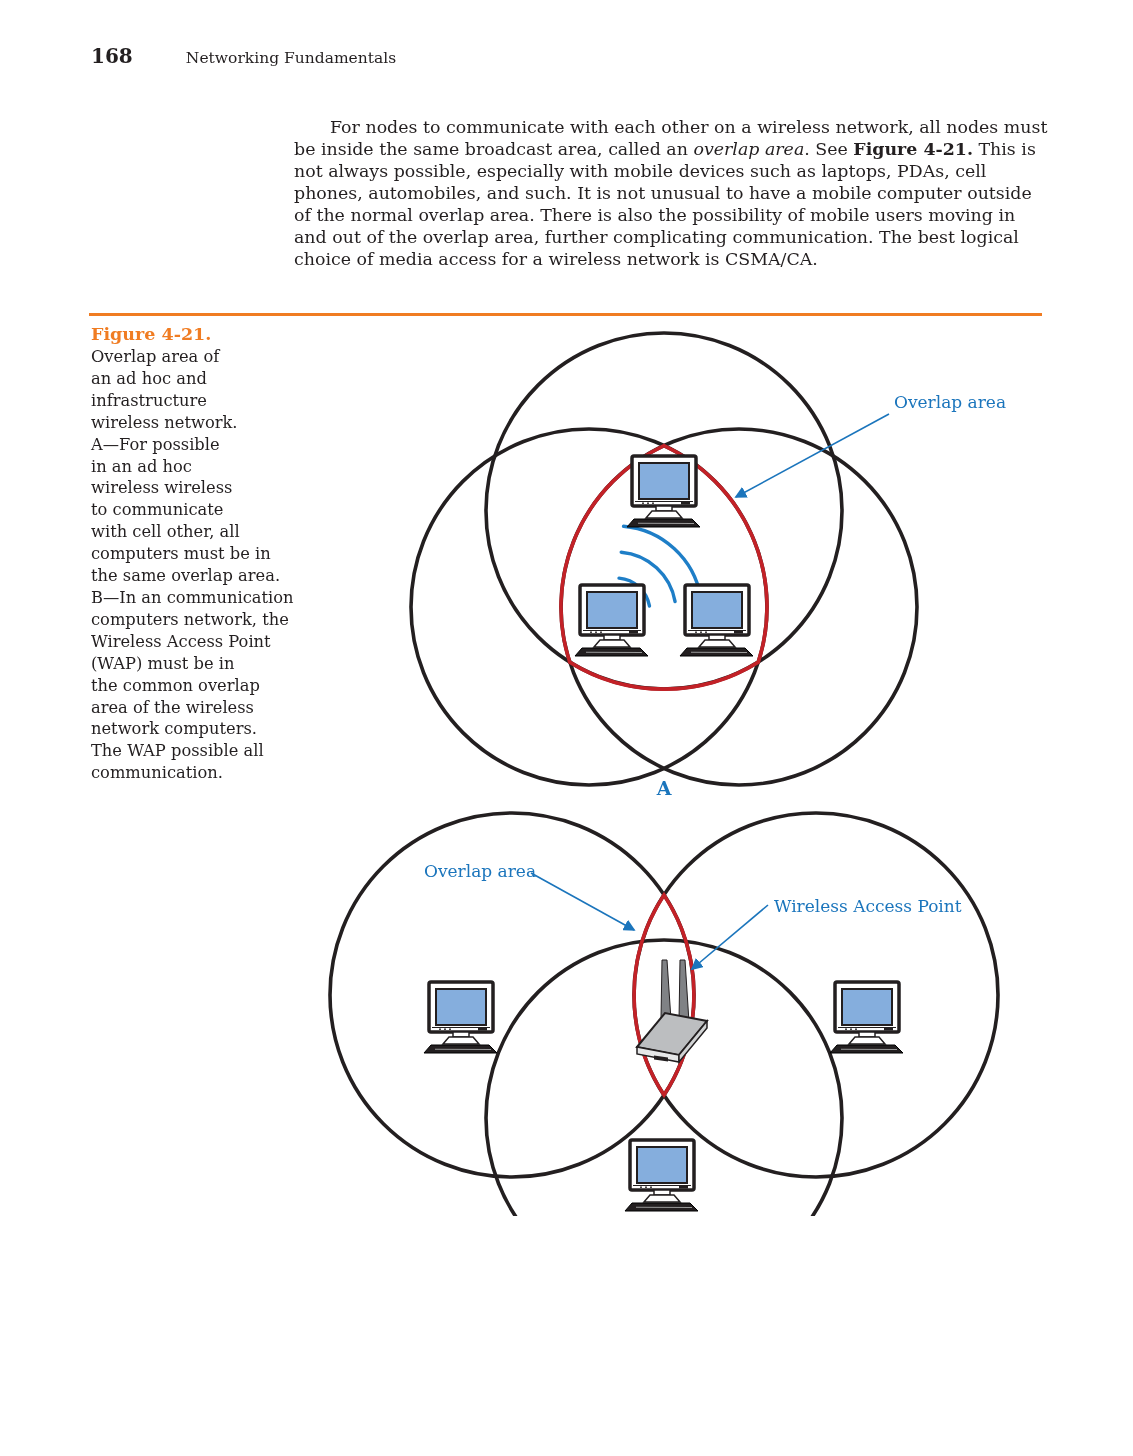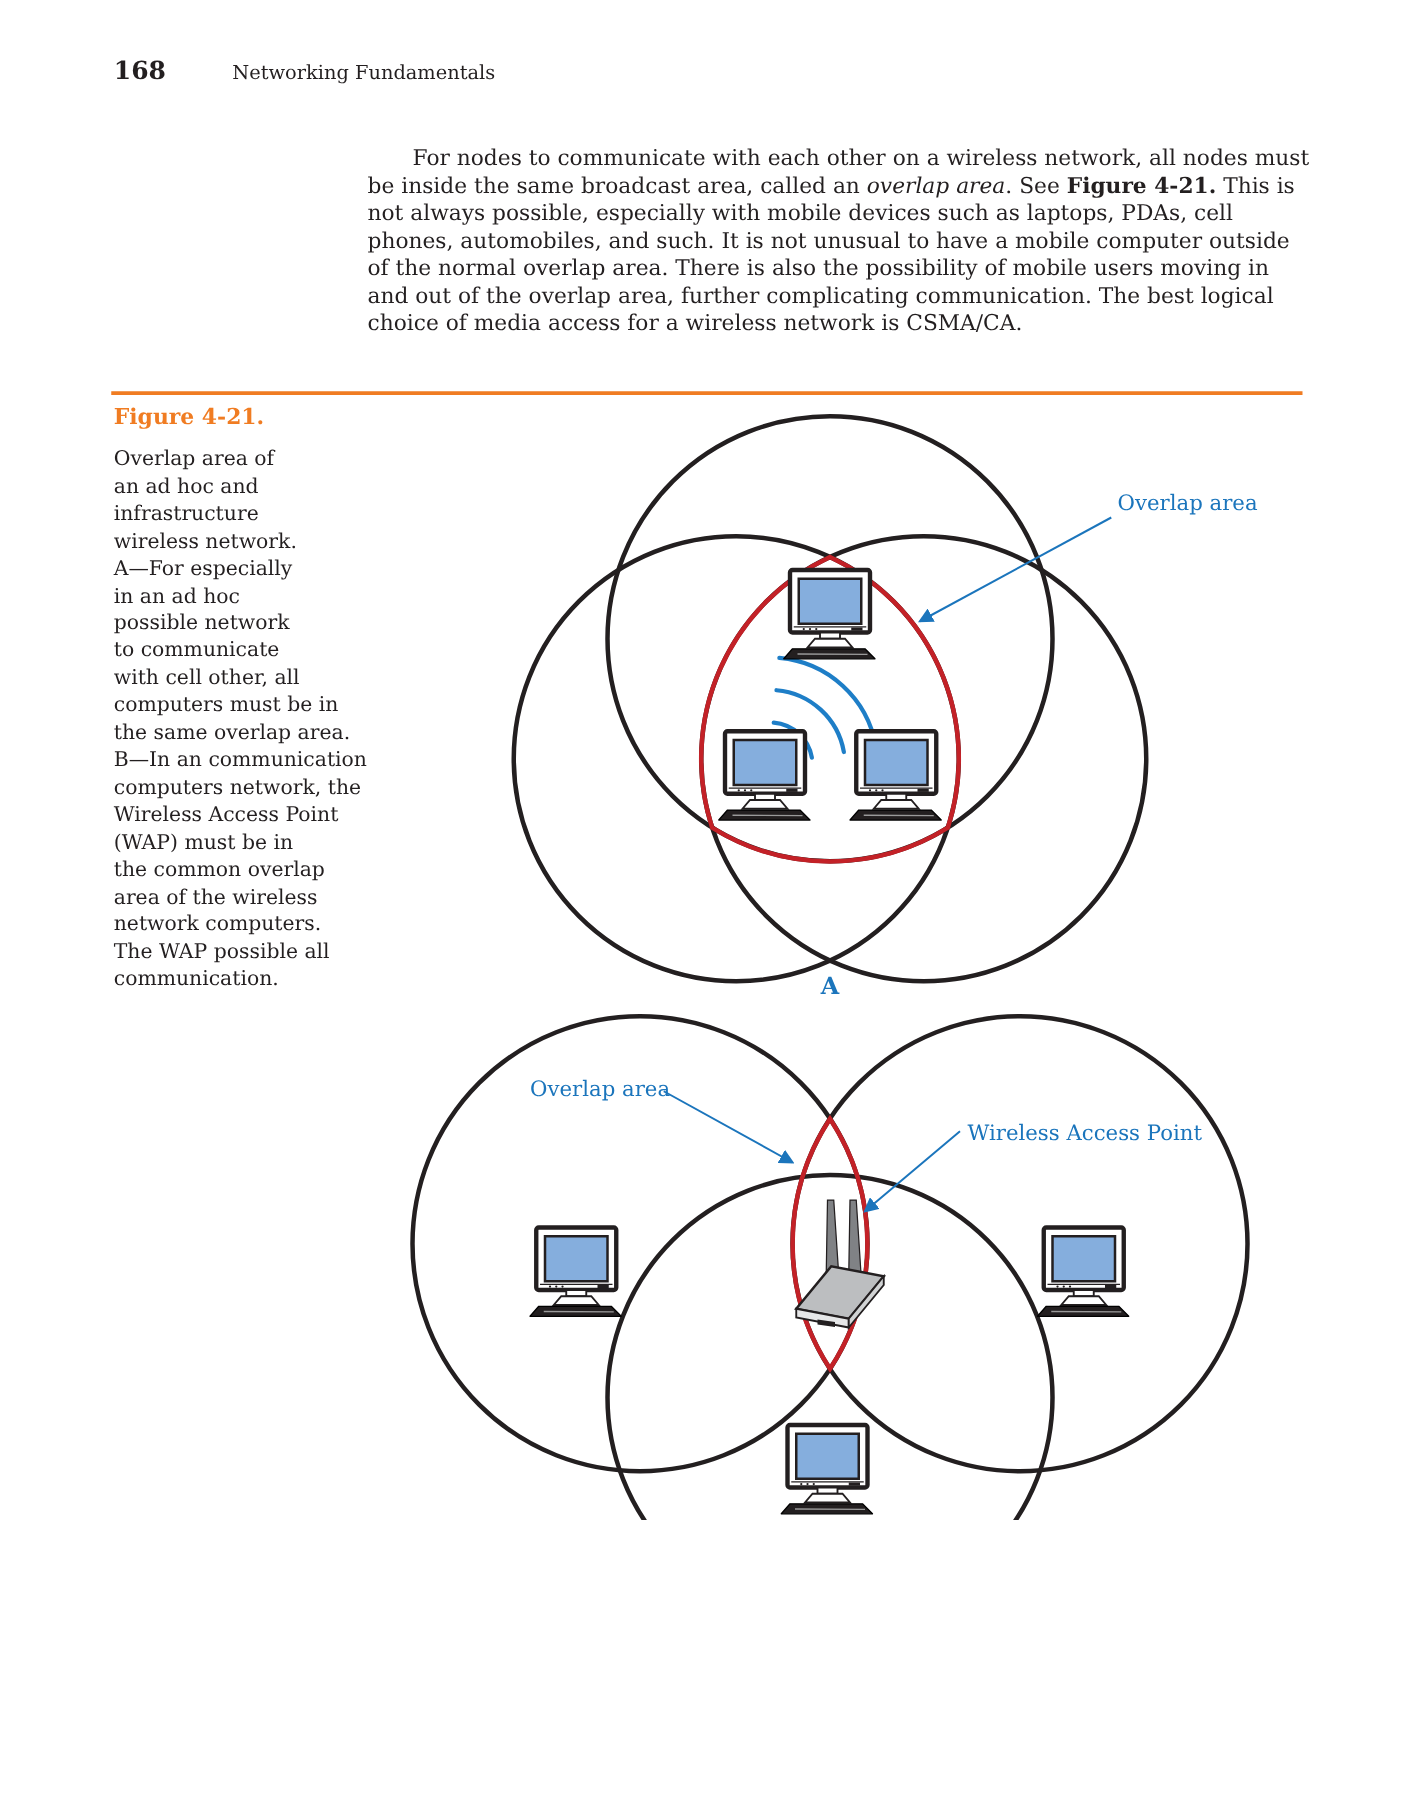--- a/index.html
+++ b/index.html
@@ -24,21 +24,21 @@
   .body-paragraph .bd{font-weight:bold;}
   .figure-rule{
     position:absolute;left:55px;top:313px;width:953px;height:3px;
     background:#f07c22;
   }
   .figure-label{
     position:absolute;left:57px;top:324px;
     color:#f07c22;font-weight:bold;font-size:17.5px;
   }
   .figure-caption{
-    position:absolute;left:57px;top:356px;width:215px;
+    position:absolute;left:57px;top:346px;width:215px;
     font-size:16.3px;line-height:21.9px;
   }
   .figure-caption div{white-space:nowrap;}
   .diagram{position:absolute;}
   .diagram-a{left:350px;top:330px;}
   .diagram-b{left:290px;top:810px;}
   svg text{font-family:"DejaVu Serif","Liberation Serif",serif;}
   .net-label{fill:#1b75bc;font-size:17px;}
   .section-label{fill:#1b75bc;font-size:19px;font-weight:bold;}
 </style>
@@ -56,23 +56,23 @@
 
   <div class="figure-rule"></div>
 
   <div class="figure-label">Figure 4-21.</div>
 
   <div class="figure-caption">
       <div>Overlap area of</div>
       <div>an ad hoc and</div>
       <div>infrastructure</div>
       <div>wireless network.</div>
-      <div>A—For especially</div>
+      <div>A—For possible</div>
       <div>in an ad hoc</div>
-      <div>possible network</div>
+      <div>wireless wireless</div>
       <div>to communicate</div>
       <div>with cell other, all</div>
       <div>computers must be in</div>
       <div>the same overlap area.</div>
       <div>B—In an communication</div>
       <div>computers network, the</div>
       <div>Wireless Access Point</div>
       <div>(WAP) must be in</div>
       <div>the common overlap</div>
       <div>area of the wireless</div>

